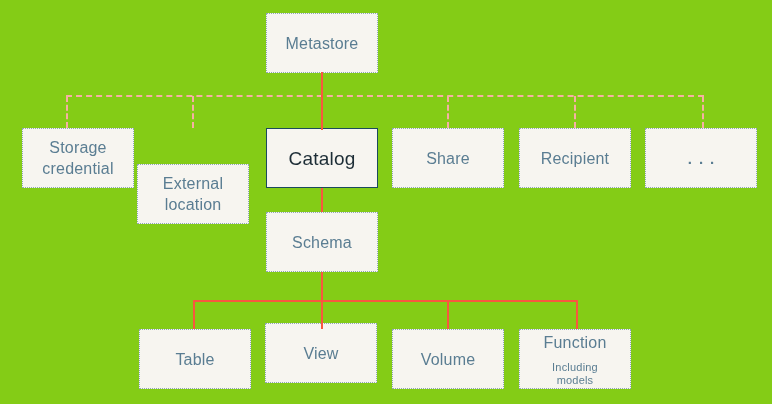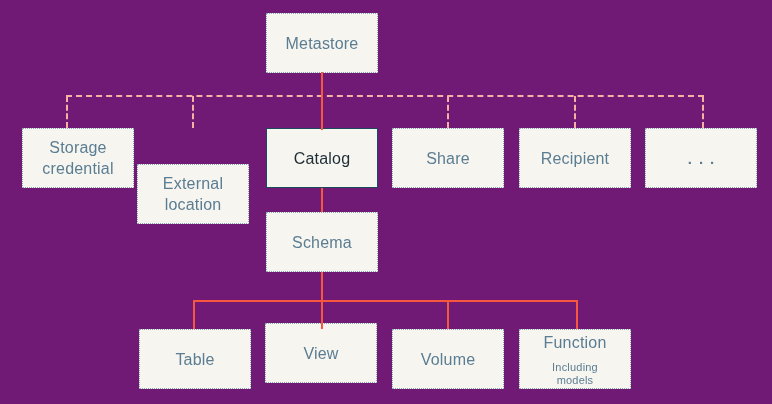--- a/index.html
+++ b/index.html
@@ -4,21 +4,21 @@
 <style>
   html, body {
     margin: 0;
     padding: 0;
     background: #ffffff;
   }
   .canvas {
     position: relative;
     width: 772px;
     height: 404px;
-    background: #701a75;
+    background: #84cc16;
     font-family: "Liberation Sans", sans-serif;
     overflow: hidden;
   }
 
   
   .node {
     position: absolute;
     width: 112px;
     height: 60px;
     box-sizing: border-box;
@@ -39,21 +39,21 @@
   .node .sublabel {
     display: block;
     font-size: 11px;
     line-height: 13px;
     max-width: 70px;
     margin-top: 8px;
   }
   .node-catalog {
     border: 1.5px solid #1b4a5c;
     color: #1d2d36;
-    font-size: 16px;
+    font-size: 19px;
   }
   .node-ellipsis .label {
     letter-spacing: 7px;
     padding-left: 7px; 
     font-weight: bold;
     font-size: 15px;
   }
 
   
   .pos-metastore  { left: 266px; top: 13px;  }

